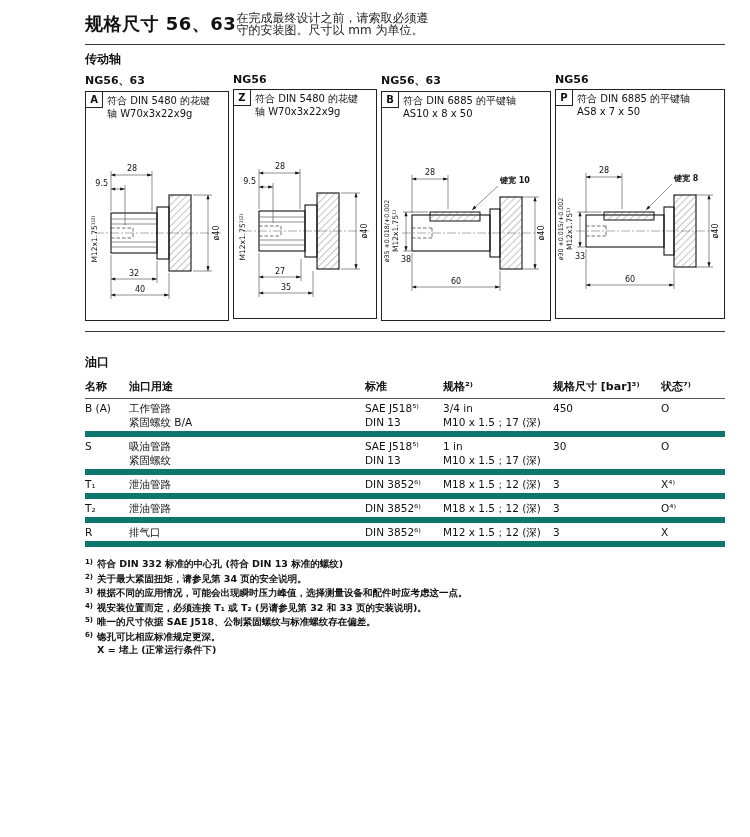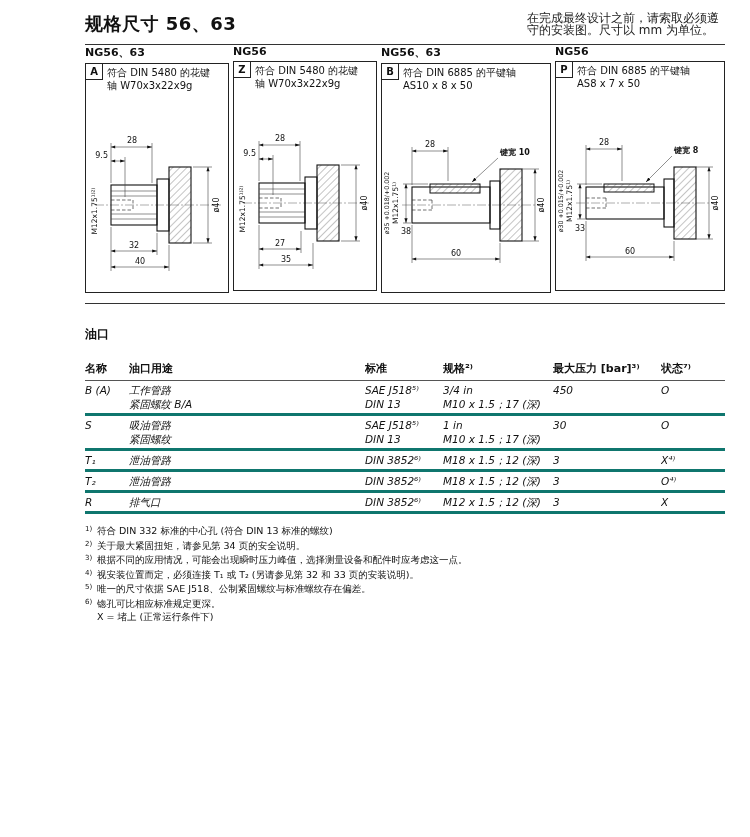--- a/index.html
+++ b/index.html
@@ -1,19 +1,19 @@
 <!DOCTYPE html>
 <html><head>
 <meta charset="utf-8">
 <style>
   html,body { margin:0; padding:0; background:#fff; }
   body { width:750px; height:837px; font-family:"DejaVu Sans","Liberation Sans",sans-serif; color:#111; }
   .page { box-sizing:border-box; width:750px; height:837px; padding:12px 25px 0 85px; position:relative; background:#fff; }
 
-  .hdr { display:flex; justify-content:space-between; align-items:flex-start; }
+  .hdr { display:flex; justify-content:flex-start; align-items:flex-start; }
   .title { font-size:18px; font-weight:bold; letter-spacing:.5px; }
   .note { width:198px; font-size:12px; line-height:12px; color:#222; }
   .rule { border-top:1px solid #333; margin-top:8px; }
 
   .sec-h { font-weight:bold; font-size:12px; margin:6px 0 5px; }
 
   .panels { display:flex; gap:4px; }
   .p1,.p2 { width:144px; }
   .p3,.p4 { width:170px; }
   .panel-h { font-weight:bold; font-size:11px; margin-bottom:3px; }
@@ -24,38 +24,39 @@
   .draw .ln  { stroke:#111; stroke-width:1.1; fill:none; }
   .draw .tn  { stroke:#444; stroke-width:0.6; fill:none; }
   .draw .dsh { stroke:#333; stroke-width:0.7; fill:none; stroke-dasharray:3.5 2; }
   .draw .cl  { stroke:#777; stroke-width:0.6; stroke-dasharray:9 2 2 2; }
   .draw text { font-family:"DejaVu Sans","Liberation Sans",sans-serif; font-size:7.5px; fill:#111; }
   .draw text.dnum { font-size:8px; }
   .draw text.tol { font-size:6.3px; }
   .draw text.klabel { font-size:8px; font-weight:bold; }
 
   .ports-sec { margin-top:10px; border-top:1px solid #333; padding-top:16px; }
-  table.ports { border-collapse:collapse; width:100%; table-layout:fixed; margin-top:16px; }
+  table.ports { border-collapse:collapse; width:100%; table-layout:fixed; margin-top:6px; }
   table.ports th { font-size:11px; text-align:left; font-weight:bold; padding:2px 6px 4px 0; border-bottom:1px solid #555; vertical-align:bottom; overflow:hidden; }
-  table.ports td { font-size:10.5px; padding:2px 6px 2px 0; border-bottom:3px solid #0f766e; vertical-align:top; line-height:14px; overflow:hidden;font-style:italic; }
-
-  .fns { margin-top:9px; font-size:9.5px; line-height:13.5px; }
+  table.ports td { font-size:10.5px; padding:2px 6px 2px 0; border-bottom:6px solid #0f766e; vertical-align:top; line-height:14px; overflow:hidden; }
+
+  .fns { margin-top:9px; font-size:9.5px; line-height:13.5px;font-weight:bold; }
   .fn-m { display:inline-block; width:12px; font-size:7px; vertical-align:3px; }
 </style>
 </head>
 <body>
 
 <div class="page">
 
   <div class="hdr">
     <div class="title">规格尺寸 56、63</div>
     <div class="note">在完成最终设计之前，请索取必须遵守的安装图。尺寸以 mm 为单位。</div>
   </div>
   <div class="rule"></div>
 
+  <div class="sec-h">传动轴</div>
 
   <div class="panels">
 
     <div class="p1">
       <div class="panel-h">NG56、63</div>
       <div class="pbox">
         <div class="badge">A</div>
         <div class="pdesc">
           <div>符合 DIN 5480 的花键</div>
           <div>轴 W70x3x22x9g</div>
@@ -276,21 +277,21 @@
           <col style="width:110px">
           <col style="width:108px">
           <col style="width:64px">
       </colgroup>
       <thead>
         <tr>
           <th>名称</th>
           <th>油口用途</th>
           <th>标准</th>
           <th>规格²⁾</th>
-          <th>最大压力 [bar]³⁾</th>
+          <th>规格尺寸 [bar]³⁾</th>
           <th>状态⁷⁾</th>
         </tr>
       </thead>
       <tbody>
         <tr>
           <td>B (A)</td>
           <td>
             <div>工作管路</div>
             <div>紧固螺纹 B/A</div>
           </td>

